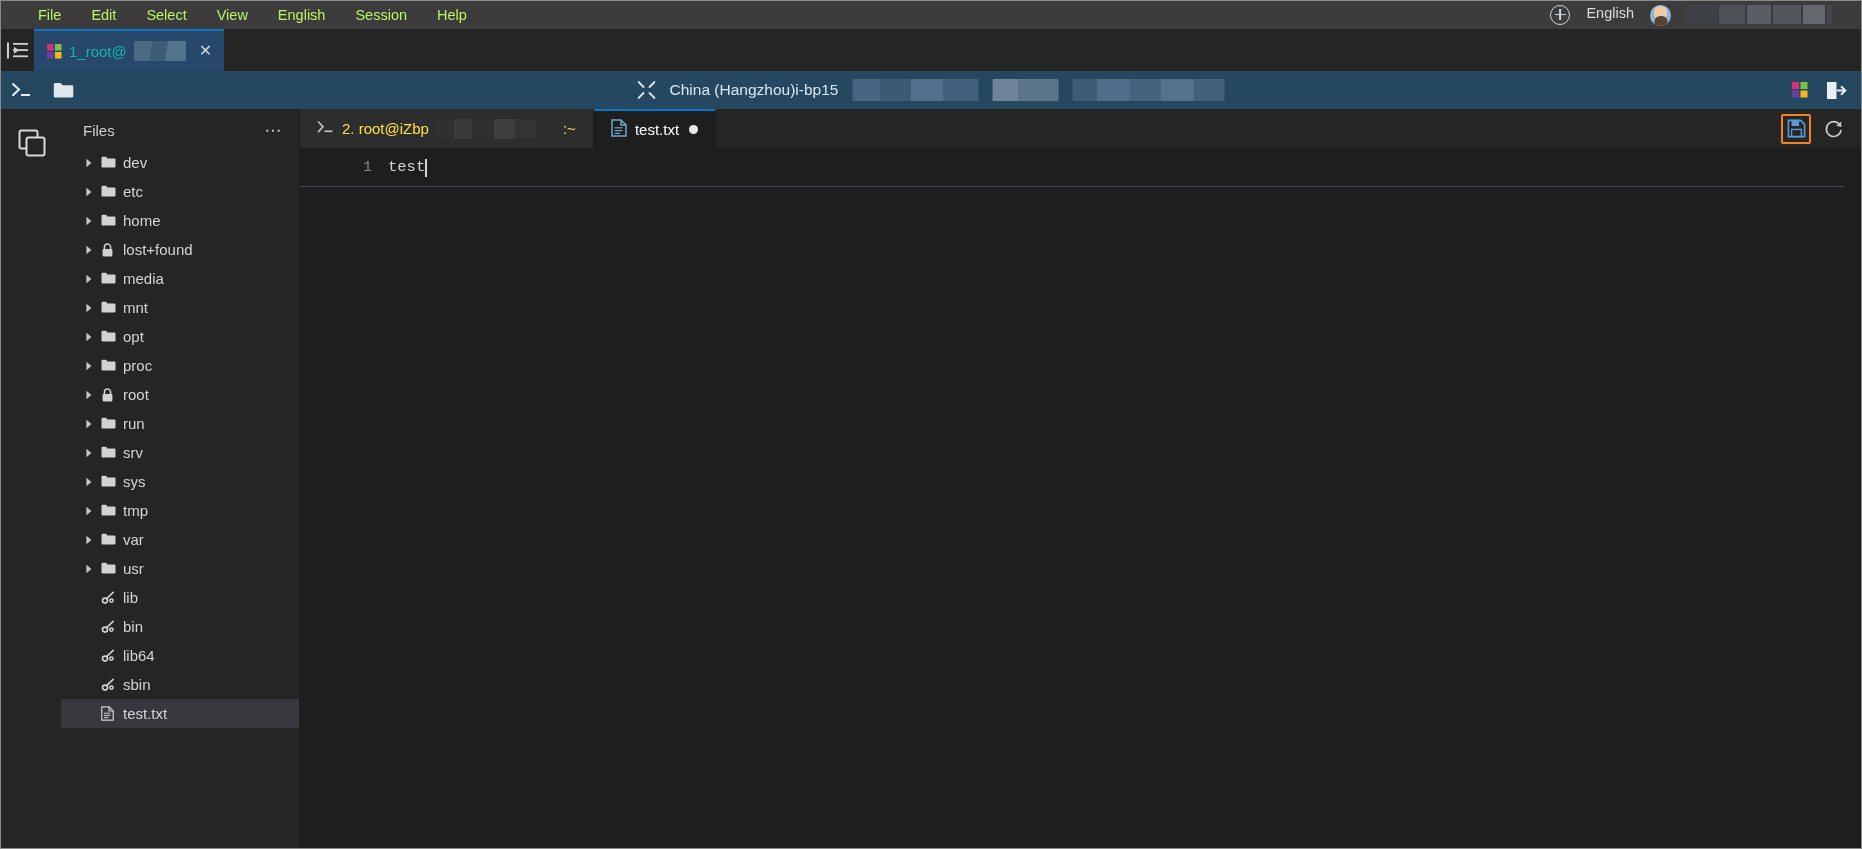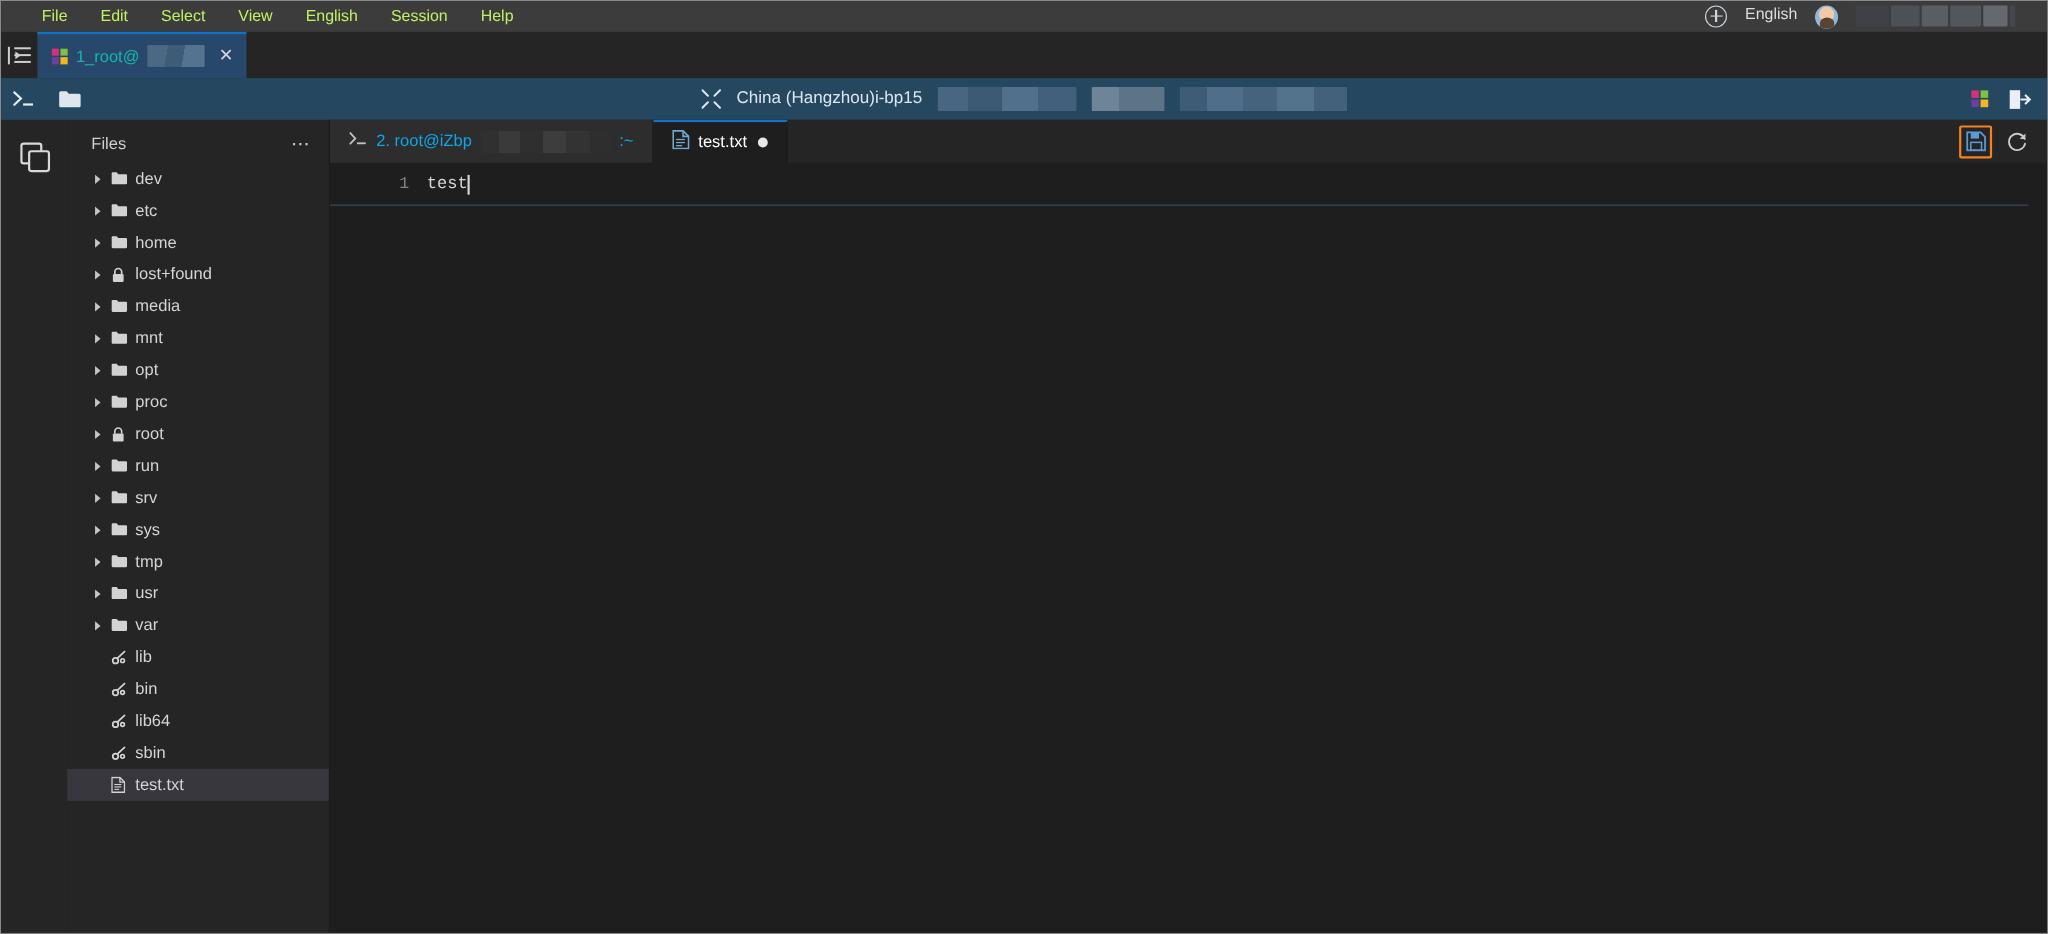--- a/index.html
+++ b/index.html
@@ -145,21 +145,21 @@
     display: flex; align-items: stretch; position: relative;
   }
   .etab {
     display: flex; align-items: center; gap: 8px;
     padding: 0 17px; cursor: pointer; background: #2d2d2d;
     border-right: 1px solid #1b1b1b; position: relative;
   }
   .etab.active {
     background: #1e1e1e; border-top: 2.5px solid #0e74c8;
   }
-  .etab-label { color: #0ea5e9; font-size: 15px; white-space: nowrap; display: flex; align-items: center; }
+  .etab-label { color: #fde047; font-size: 15px; white-space: nowrap; display: flex; align-items: center; }
   .etab.active .etab-label { color: #ffffff; }
   .dirty-dot {
     width: 9px; height: 9px; border-radius: 50%;
     background: #e8e8e8; flex: none; margin-left: 2px;
   }
   .etab-actions {
     margin-left: auto; display: flex; align-items: center;
     gap: 10px; padding-right: 14px;
   }
   .save-btn {
@@ -483,34 +483,34 @@
           <span class="chev">
             <svg width="8" height="10" viewBox="0 0 8 10">
               <path d="M1.4 0.8 L6.4 5 L1.4 9.2 Z" fill="#c5c5c5"></path>
             </svg>
           </span>
           <span class="row-icon">
             <svg width="15" height="13" viewBox="0 0 15 13">
               <path d="M0.5 1.7 a1 1 0 0 1 1-1 h3.6 l1.4 1.7 h7 a1 1 0 0 1 1 1 v7.2 a1 1 0 0 1 -1 1 h-12 a1 1 0 0 1 -1 -1 Z" fill="#d2d2d2"></path>
             </svg>
           </span>
+          <span class="file-label">var</span>
+        </div>
+        <div class="file-row">
+          <span class="chev">
+            <svg width="8" height="10" viewBox="0 0 8 10">
+              <path d="M1.4 0.8 L6.4 5 L1.4 9.2 Z" fill="#c5c5c5"></path>
+            </svg>
+          </span>
+          <span class="row-icon">
+            <svg width="15" height="13" viewBox="0 0 15 13">
+              <path d="M0.5 1.7 a1 1 0 0 1 1-1 h3.6 l1.4 1.7 h7 a1 1 0 0 1 1 1 v7.2 a1 1 0 0 1 -1 1 h-12 a1 1 0 0 1 -1 -1 Z" fill="#d2d2d2"></path>
+            </svg>
+          </span>
           <span class="file-label">usr</span>
-        </div>
-        <div class="file-row">
-          <span class="chev">
-            <svg width="8" height="10" viewBox="0 0 8 10">
-              <path d="M1.4 0.8 L6.4 5 L1.4 9.2 Z" fill="#c5c5c5"></path>
-            </svg>
-          </span>
-          <span class="row-icon">
-            <svg width="15" height="13" viewBox="0 0 15 13">
-              <path d="M0.5 1.7 a1 1 0 0 1 1-1 h3.6 l1.4 1.7 h7 a1 1 0 0 1 1 1 v7.2 a1 1 0 0 1 -1 1 h-12 a1 1 0 0 1 -1 -1 Z" fill="#d2d2d2"></path>
-            </svg>
-          </span>
-          <span class="file-label">var</span>
         </div>
         <div class="file-row">
           <span class="chev hidden">
             <svg width="8" height="10" viewBox="0 0 8 10">
               <path d="M1.4 0.8 L6.4 5 L1.4 9.2 Z" fill="#c5c5c5"></path>
             </svg>
           </span>
           <span class="row-icon">
             <svg width="15" height="14" viewBox="0 0 15 14">
               <circle cx="4" cy="9.6" r="2.5" fill="none" stroke="#d2d2d2" stroke-width="1.6"></circle>

